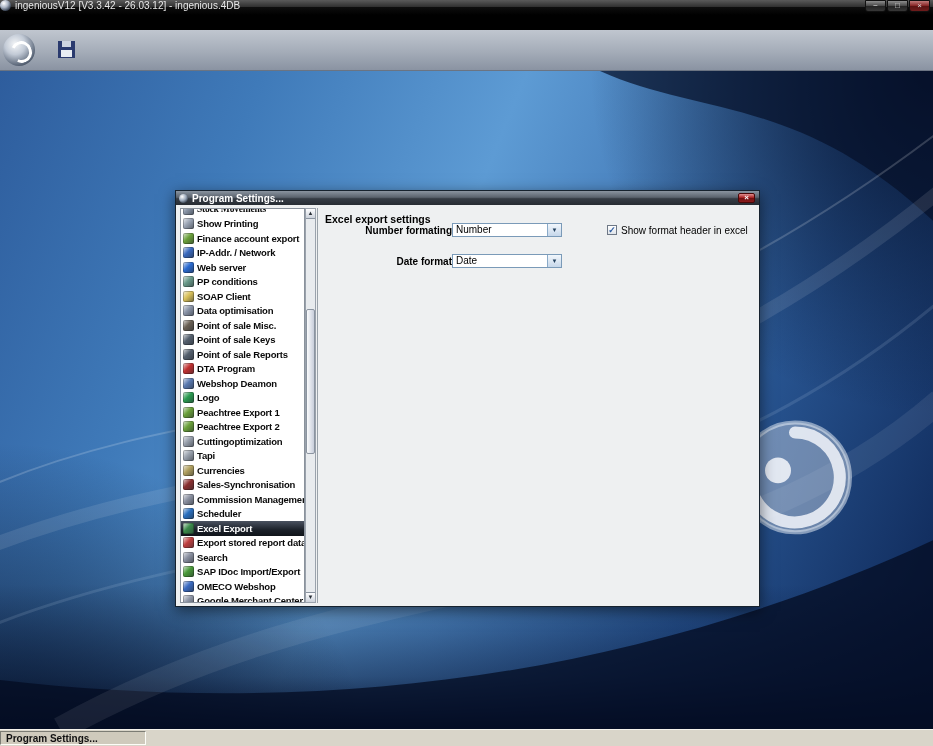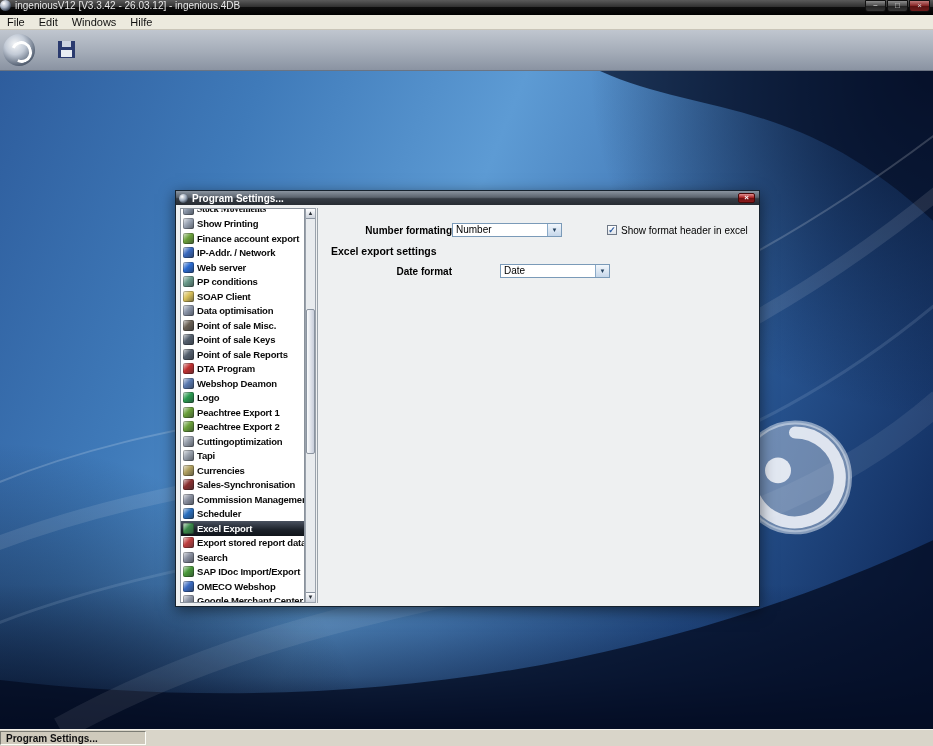--- a/index.html
+++ b/index.html
@@ -45,21 +45,21 @@
   .list-item.partial{margin-top:-7px;font-family:Liberation Serif, serif;}
   .list-item.selected{background:linear-gradient(#4a5260,#1b2029 60%,#10141a);color:#fff;}
   .li-icon{width:11px;height:11px;border-radius:2px;flex:none;box-shadow:0 0 0 1px rgba(0,0,0,.25) inset;}
 
   .scrollbar{position:absolute;left:129px;top:3px;bottom:3px;width:11px;background:#e8ebee;border:1px solid #9aa2ac;}
   .sb-btn{position:absolute;left:0;right:0;height:10px;background:linear-gradient(#fdfdfe,#ccd2db);border-bottom:1px solid #8b94a0;font-size:6px;line-height:9px;text-align:center;color:#2a3038;cursor:default;}
   .sb-btn.down{top:auto;bottom:0;border-bottom:none;border-top:1px solid #8b94a0;}
   .sb-thumb{position:absolute;left:0;right:0;top:100px;height:145px;background:linear-gradient(90deg,#fafbfc,#c8cedb);border:1px solid #8b94a0;border-radius:2px;cursor:default;}
 
   .settings-panel{position:absolute;left:141px;right:3px;top:3px;bottom:3px;border-left:1px solid #9aa2aa;background:#eef0f1;}
-  .panel-header{position:absolute;left:13px;top:5px;font-size:10.5px;font-weight:bold;color:#000;margin-top:32px;}
+  .panel-header{position:absolute;left:7px;top:5px;font-size:10.5px;font-weight:bold;color:#000;}
   .field-row{position:absolute;left:7px;height:14px;display:flex;align-items:center;}
   .field-label{width:127px;font-size:10px;font-weight:bold;color:#000;text-align:right;}
   .combo{width:110px;height:14px;background:#fff;border:1px solid #7a9ab8;display:flex;align-items:flex-start;cursor:default;}
   .combo-value{flex:1;padding-left:3px;font-size:10px;color:#000;white-space:nowrap;overflow:hidden;}
   .combo-btn{width:14px;height:100%;background:linear-gradient(#f2f7fc,#c6d7ea);border-left:1px solid #8aaac8;display:flex;align-items:center;justify-content:center;font-size:6px;color:#24415e;}
   .check-row{position:absolute;left:289px;top:15px;height:14px;display:flex;align-items:center;gap:4px;}
   .checkbox{width:10px;height:10px;background:linear-gradient(#fff,#dfe4ea);border:1px solid #6e7886;display:flex;align-items:center;justify-content:center;font-size:9px;line-height:9px;color:#2a5aa0;font-weight:bold;cursor:default;}
   .check-label{font-size:10px;color:#000;}
 
   
@@ -74,26 +74,20 @@
   <div class="titlebar">
     <span class="app-icon"></span>
     <span class="title-text">ingeniousV12 [V3.3.42 - 26.03.12] - ingenious.4DB</span>
     <div class="win-btns">
       <div class="win-btn">−</div>
       <div class="win-btn">□</div>
       <div class="win-btn close">×</div>
     </div>
   </div>
 
-  <div class="menubar">
-    <div class="menu-item">File</div>
-    <div class="menu-item">Edit</div>
-    <div class="menu-item">Windows</div>
-    <div class="menu-item">Hilfe</div>
-  </div>
 
   <div class="toolbar">
     <div class="brand-logo"></div>
     <div class="save-btn">
       <div class="floppy"></div>
     </div>
   </div>
 
   <div class="desktop">
     <svg class="bg-art" viewBox="0 0 933 659" preserveAspectRatio="none">
@@ -246,21 +240,21 @@
 
         <div class="field-row" style="top:15px;">
           <span class="field-label">Number formating</span>
           <div class="combo">
             <span class="combo-value">Number</span>
             <span class="combo-btn">▼</span>
           </div>
         </div>
 
 
-        <div class="field-row" style="top:56px;gap:48px;">
+        <div class="field-row" style="top:46px;">
           <span class="field-label">Date format</span>
           <div class="combo">
             <span class="combo-value">Date</span>
             <span class="combo-btn">▼</span>
           </div>
         </div>
 
         <div class="check-row">
           <div class="checkbox">✓</div>
           <span class="check-label">Show format header in excel</span>

